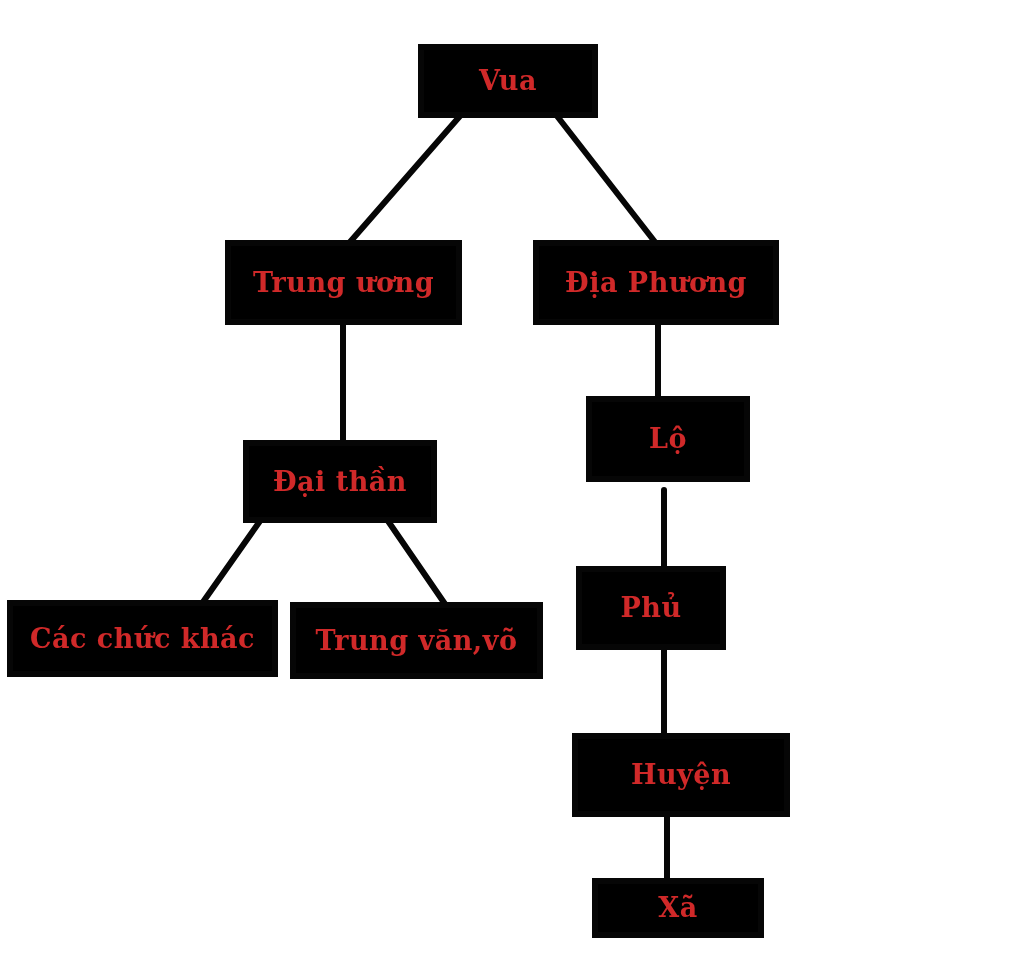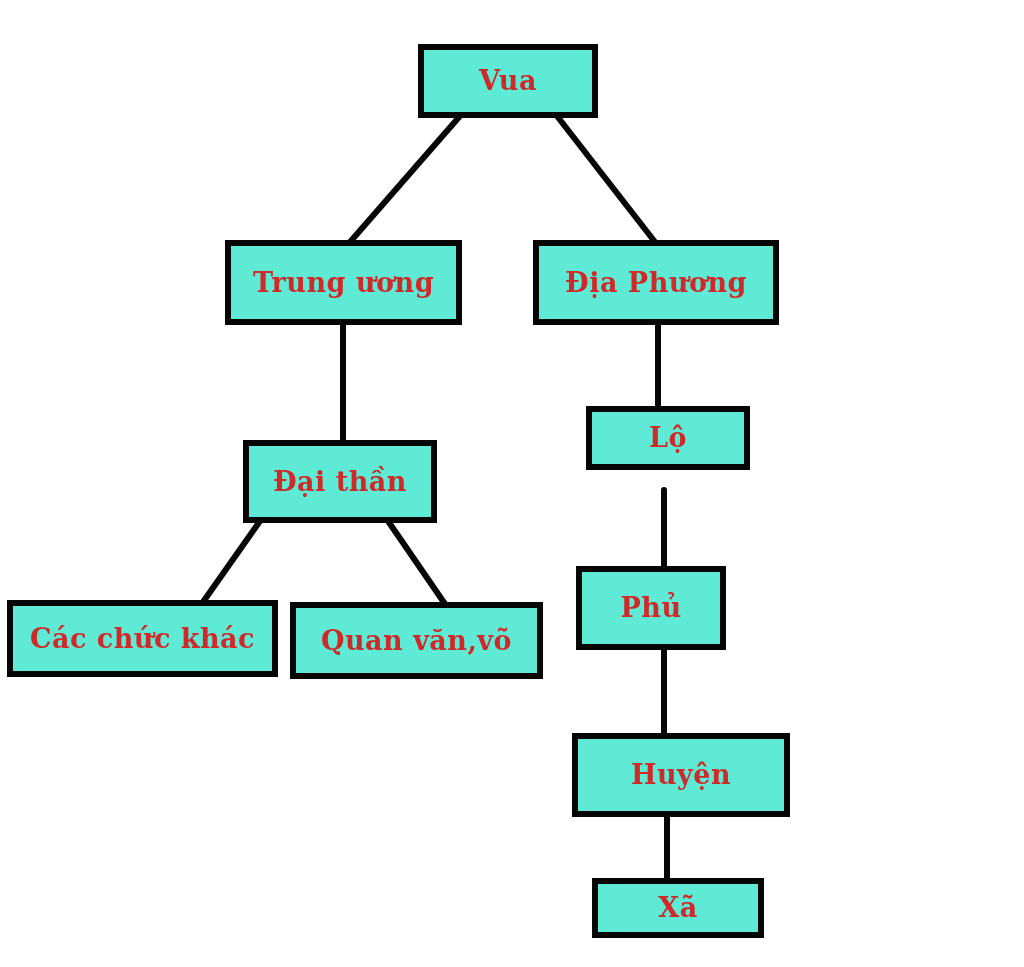--- a/index.html
+++ b/index.html
@@ -23,21 +23,21 @@
     height: 967px;
   }
   .edges line {
     stroke: #060606;
     stroke-width: 6;
     stroke-linecap: round;
   }
   .node {
     position: absolute;
     box-sizing: border-box;
-    background: #5eead4;
+    background: #000000;
     border: 6px solid #060606;
     display: flex;
     align-items: center;
     justify-content: center;
     text-align: center;
   }
   .node span {
     color: #d02929;
     font-weight: bold;
     font-size: 27px;
@@ -45,21 +45,21 @@
     letter-spacing: 0.5px;
     white-space: nowrap;
   }
   
   .n-vua          { left: 418px; top: 44px;  width: 180px; height: 74px; }
   .n-trung-uong   { left: 225px; top: 240px; width: 237px; height: 85px; }
   .n-dia-phuong   { left: 533px; top: 240px; width: 246px; height: 85px; }
   .n-dai-than     { left: 243px; top: 440px; width: 194px; height: 83px; }
   .n-cac-chuc-khac{ left: 7px;   top: 600px; width: 271px; height: 77px; }
   .n-quan-van-vo  { left: 290px; top: 602px; width: 253px; height: 77px; }
-  .n-lo           { left: 586px; top: 406px; width: 164px; height: 64px; }
+  .n-lo           { left: 586px; top: 396px; width: 164px; height: 86px; }
   .n-phu          { left: 576px; top: 566px; width: 150px; height: 84px; }
   .n-huyen        { left: 572px; top: 733px; width: 218px; height: 84px; }
   .n-xa           { left: 592px; top: 878px; width: 172px; height: 60px; }
 </style>
 </head>
 <body>
 
 <div class="canvas">
 
   <svg class="edges" viewBox="0 0 1024 967" xmlns="http://www.w3.org/2000/svg">
@@ -88,21 +88,21 @@
 
   <div class="node n-dia-phuong">
     <span>Địa Phương</span>
   </div>
 
   <div class="node n-cac-chuc-khac">
     <span>Các chức khác</span>
   </div>
 
   <div class="node n-quan-van-vo">
-    <span>Quan văn,võ</span>
+    <span>Trung văn,võ</span>
   </div>
 
   <div class="node n-lo">
     <span>Lộ</span>
   </div>
 
   <div class="node n-phu">
     <span>Phủ</span>
   </div>
 

